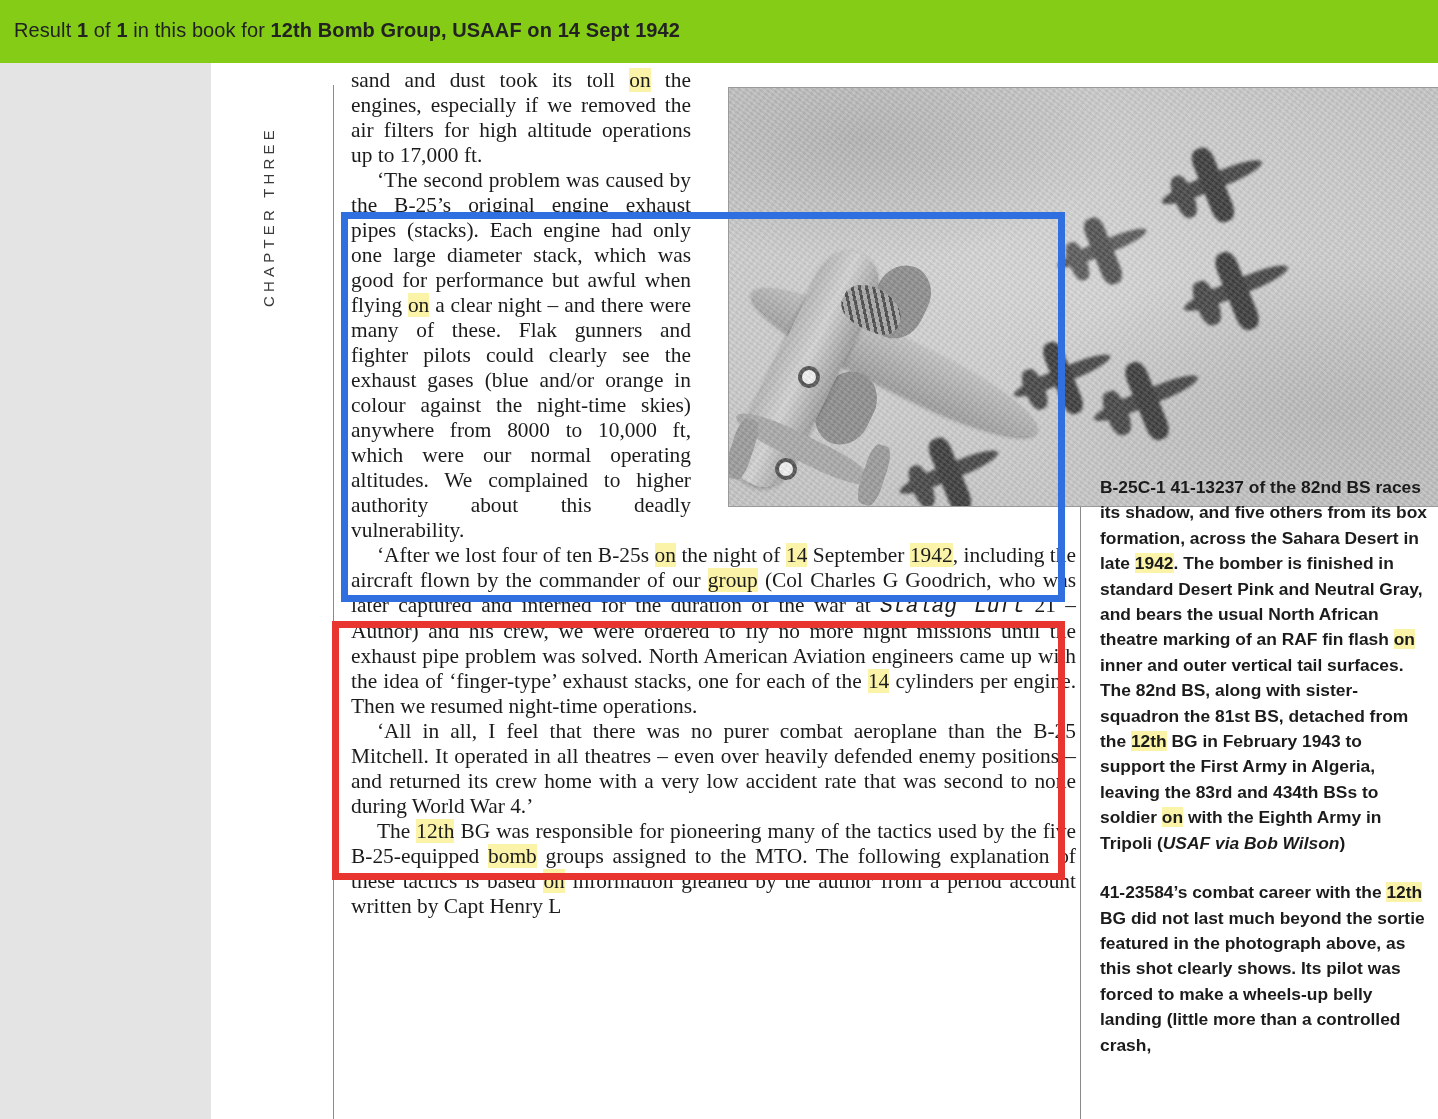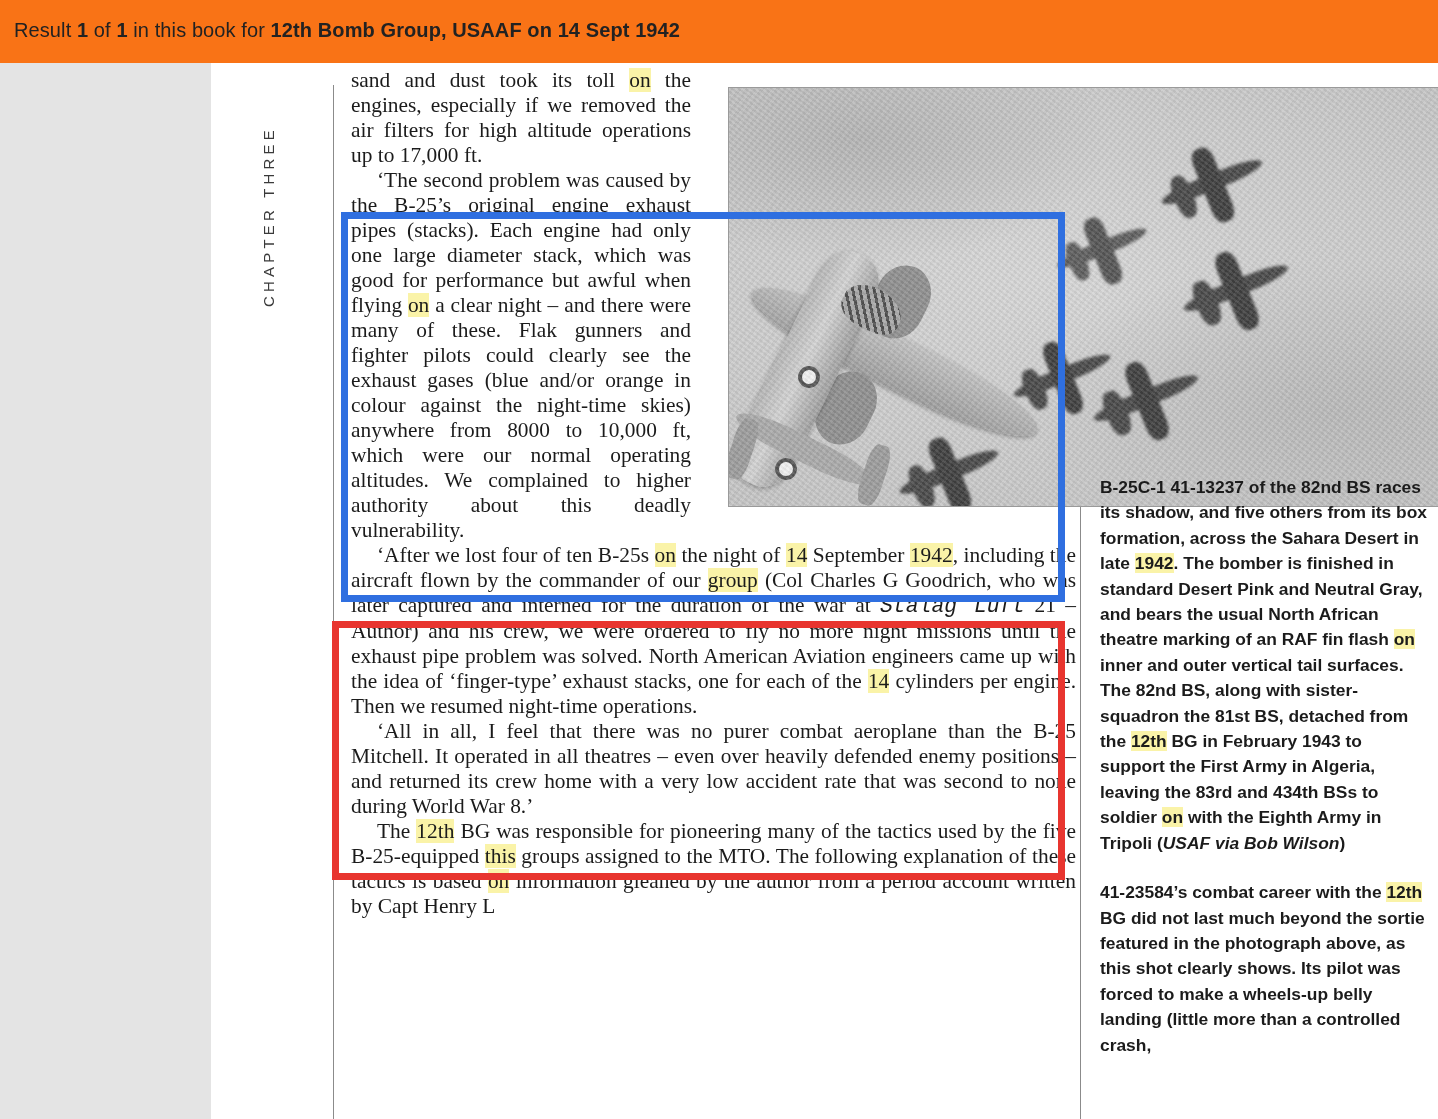--- a/index.html
+++ b/index.html
@@ -8,21 +8,21 @@
     width:1438px;height:1119px;
     background:#ffffff;
     font-family:"Liberation Sans",sans-serif;
     overflow:hidden;
     position:relative;
   }
 
   
   #result-banner{
     position:absolute;left:0;top:0;width:1438px;height:69px;
-    background:#f97316;
+    background:#84cc16;
     border-bottom:2px solid #e0d9ab;
     box-sizing:border-box;
   }
   #result-banner .txt{
     position:absolute;left:14px;top:19px;
     font-size:20px;color:#222222;letter-spacing:.1px;
     white-space:nowrap;
   }
   #result-banner .txt b{font-weight:bold;}
 
@@ -253,23 +253,23 @@
 
     <div id="text-col">
       <div id="photo-float"></div>
 
       <p class="noindent"><span>sand and dust took its toll </span><span class="hl">on</span><span> the engines, especially if we removed the air filters for high altitude operations up to 17,000 ft.</span></p>
 
       <p><span>‘The second problem was caused by the B-25’s original engine exhaust pipes (stacks). Each engine had only one large diameter stack, which was good for performance but awful when flying </span><span class="hl">on</span><span> a clear night – and there were many of these. Flak gunners and fighter pilots could clearly see the exhaust gases (blue and/or orange in colour against the night-time skies) anywhere from 8000 to 10,000 ft, which were our normal operating altitudes. We complained to higher authority about this deadly vulnerability.</span></p>
 
       <p><span>‘After we lost four of ten B-25s </span><span class="hl">on</span><span> the night of </span><span class="hl">14</span><span> September </span><span class="hl">1942</span><span>, including the aircraft flown by the commander of our </span><span class="hl">group</span><span> (Col Charles G Goodrich, who was later captured and interned for the duration of the war at </span><span class="ital">Stalag Luft</span><span> 21 – Author) and his crew, we were ordered to fly no more night missions until the exhaust pipe problem was solved. North American Aviation engineers came up with the idea of ‘finger-type’ exhaust stacks, one for each of the </span><span class="hl">14</span><span> cylinders per engine. Then we resumed night-time operations.</span></p>
 
-      <p><span>‘All in all, I feel that there was no purer combat aeroplane than the B-25 Mitchell. It operated in all theatres – even over heavily defended enemy positions – and returned its crew home with a very low accident rate that was second to none during World War 8.’</span></p>
-
-      <p><span>The </span><span class="hl">12th</span><span> BG was responsible for pioneering many of the tactics used by the five B-25-equipped </span><span class="hl">this</span><span> groups assigned to the MTO. The following explanation of these tactics is based </span><span class="hl">on</span><span> information gleaned by the author from a period account written by Capt Henry L</span></p>
+      <p><span>‘All in all, I feel that there was no purer combat aeroplane than the B-25 Mitchell. It operated in all theatres – even over heavily defended enemy positions – and returned its crew home with a very low accident rate that was second to none during World War 4.’</span></p>
+
+      <p><span>The </span><span class="hl">12th</span><span> BG was responsible for pioneering many of the tactics used by the five B-25-equipped </span><span class="hl">bomb</span><span> groups assigned to the MTO. The following explanation of these tactics is based </span><span class="hl">on</span><span> information gleaned by the author from a period account written by Capt Henry L</span></p>
     </div>
 
     <div id="caption-col">
       <p><span>B-25C-1 41-13237 of the 82nd BS races its shadow, and five others from its box formation, across the Sahara Desert in late </span><span class="hl">1942</span><span>. The bomber is finished in standard Desert Pink and Neutral Gray, and bears the usual North African theatre marking of an RAF fin flash </span><span class="hl">on</span><span> inner and outer vertical tail surfaces. The 82nd BS, along with sister-squadron the 81st BS, detached from the </span><span class="hl">12th</span><span> BG in February 1943 to support the First Army in Algeria, leaving the 83rd and 434th BSs to soldier </span><span class="hl">on</span><span> with the Eighth Army in Tripoli (</span><span class="credit">USAF via Bob Wilson</span><span>)</span></p>
 
       <p><span>41-23584’s combat career with the </span><span class="hl">12th</span><span> BG did not last much beyond the sortie featured in the photograph above, as this shot clearly shows. Its pilot was forced to make a wheels-up belly landing (little more than a controlled crash,</span></p>
     </div>
 
   </div>
 </div>

